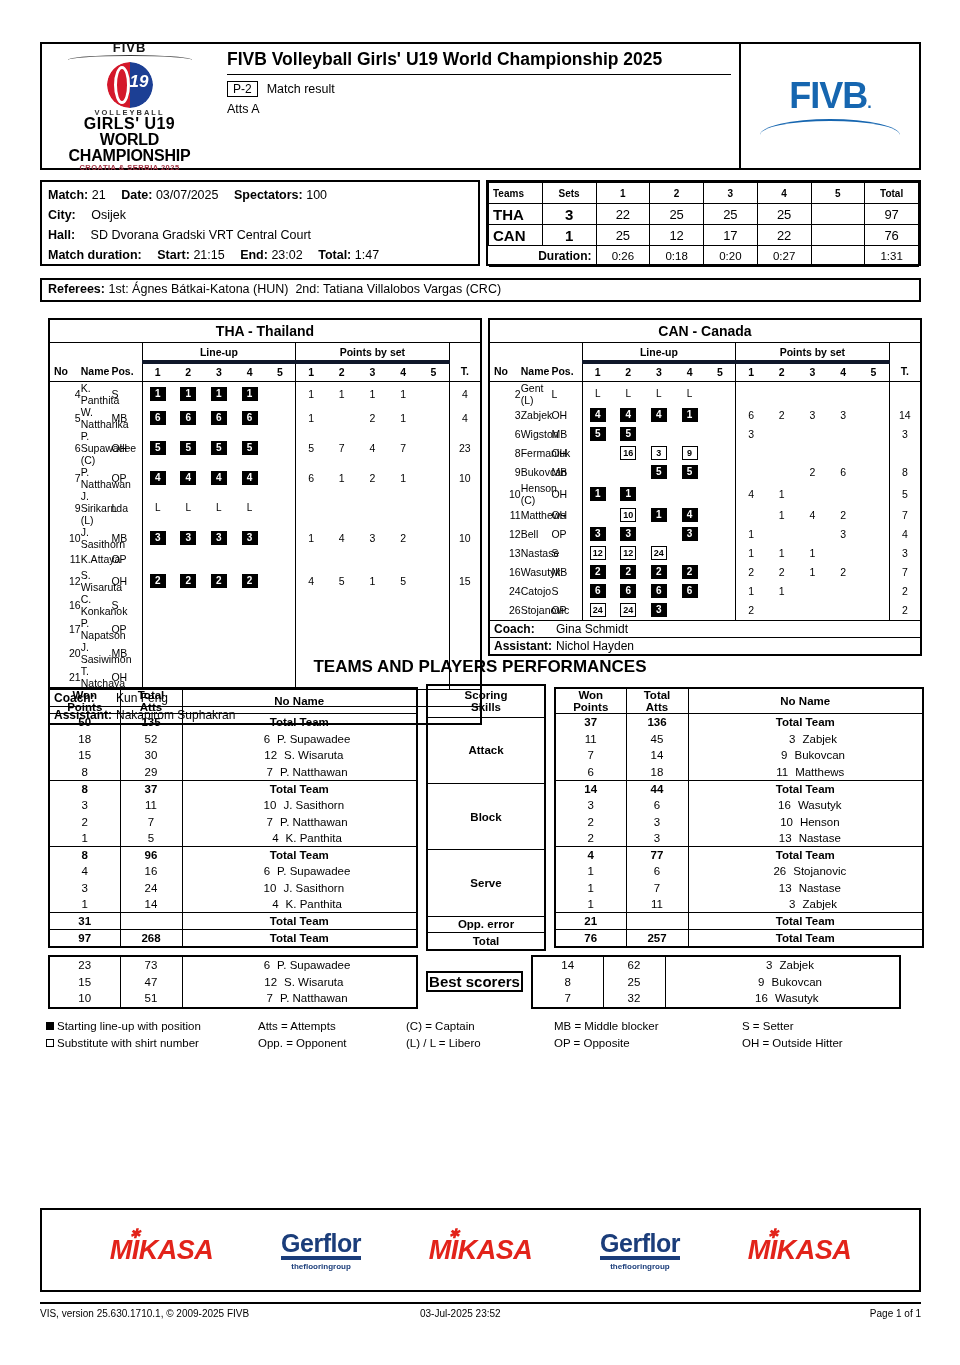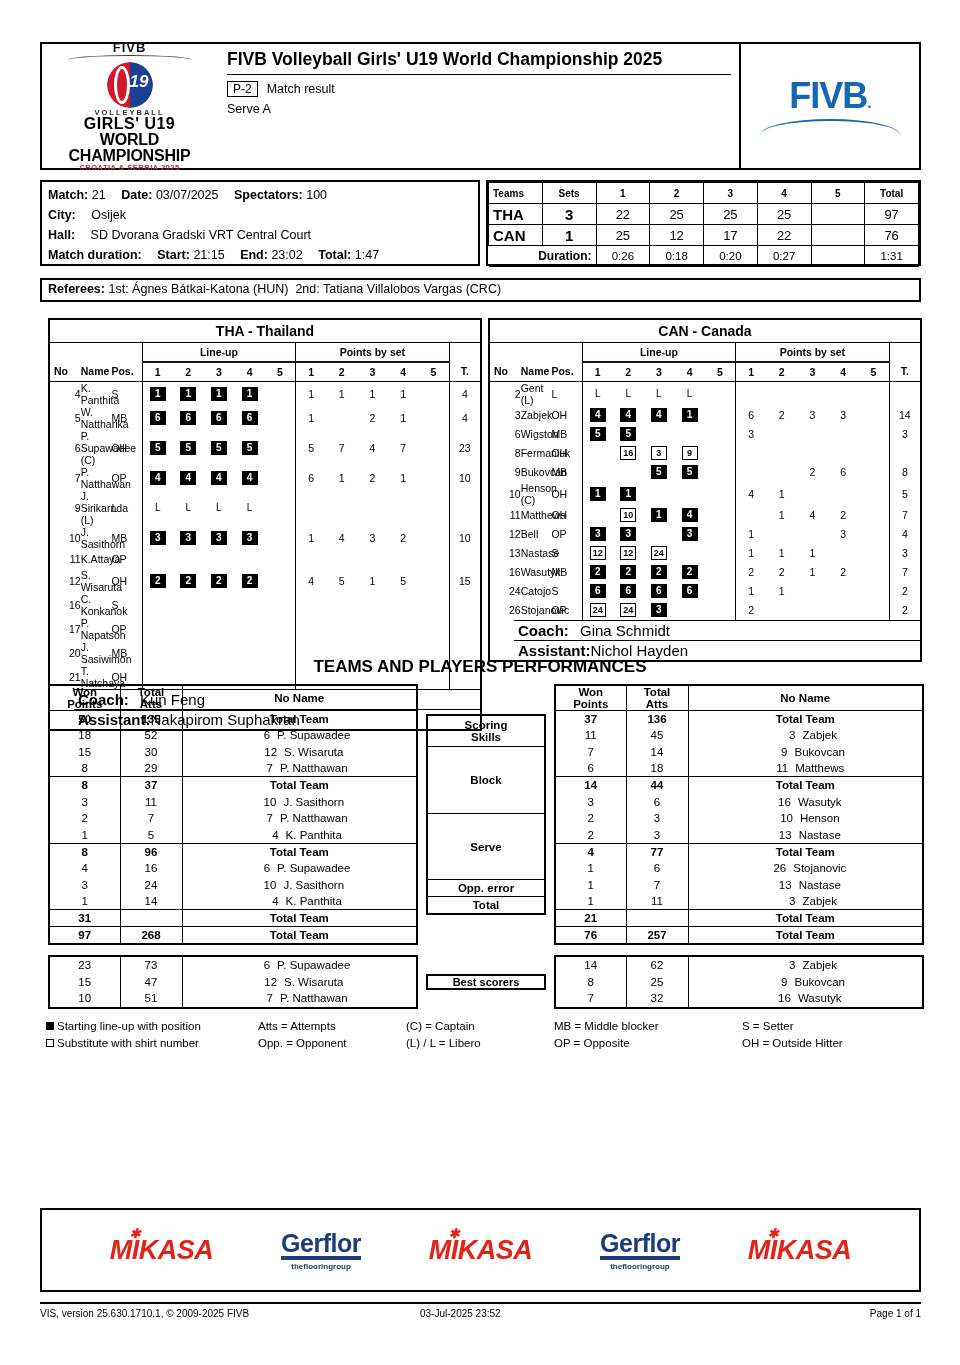--- a/index.html
+++ b/index.html
@@ -67,41 +67,41 @@
   .referees { position:absolute; left:40px; top:278px; width:881px; height:24px; border:2px solid #000; padding: 2px 6px; font-size: 12.5px; }
   .referees b { font-weight:bold; }
 
   
   .teambox { position:absolute; top:318px; width:434px; border:2px solid #000; }
   .teambox.left { left:48px; }
   .teambox.right { left:488px; }
   .tb-title { text-align:center; font-weight:bold; font-size:14px; padding:3px 0 3px 0; border-bottom:1px solid #000; }
   table.roster { width:100%; border-collapse:collapse; table-layout:fixed; }
   table.roster td, table.roster th { font-size: 10.5px; padding:0; height:19px; vertical-align:middle; }
-  .rh-grp { text-align:center; font-weight:bold; font-size:10.5px; height:15px; border-bottom:2px solid #0f172a; }
+  .rh-grp { text-align:center; font-weight:bold; font-size:10.5px; height:15px; border-bottom:4px solid #0f172a; }
   .rh-sub { text-align:center; font-weight:bold; font-size:10px; height:16px; }
   .col-no { width:26px; text-align:right; padding-right:3px; }
   .col-name { text-align:left; padding-left:4px; }
   .col-pos { width:30px; text-align:left; }
   .cell-set { width:21px; text-align:center; }
   .cell-pt { width:19px; text-align:center; }
   .cell-tot { width:28px; text-align:center; }
   .bd-l { border-left:1.5px solid #000; }
   .bd-b { border-bottom:1px solid #000; }
   .hdr-names { font-weight:bold; font-size:10.5px; }
   .startbox {
     display:inline-block; width:16px; height:14px; line-height:14px;
     background:#000; color:#fff; font-weight:bold; font-size:10px; text-align:center;
   }
   .subbox {
     display:inline-block; width:16px; height:14px; line-height:12px;
     background:#fff; color:#000; border:1.5px solid #000; font-weight:bold; font-size:9px; text-align:center;
   }
   .libbox { display:inline-block; width:16px; height:14px; line-height:14px; font-size:10px; text-align:center; }
-  .coachrow { border-top:1.5px solid #000; font-size:15px; padding:1px 0 1px 4px;margin-left:24px; }
+  .coachrow { border-top:1.5px solid #000; font-size:12px; padding:1px 0 1px 4px; }
   .coachrow b { font-weight:bold; display:inline-block; min-width:62px; }
 
   
   .perf-title { position:absolute; left:0; top:657px; width:960px; text-align:center; font-size:17px; font-weight:bold; }
 
   .perf-wrap { position:absolute; left:48px; top:684px; width:876px; }
   .perf-row { display:flex; align-items:center; }
   .perf-side { width:370px; border:2px solid #000; }
   .perf-mid { width:120px; margin:0 8px; border:2px solid #000; }
   table.perf { width:100%; border-collapse:collapse; table-layout:fixed; }
@@ -112,21 +112,21 @@
   .p-hdr td { font-weight:bold; font-size:11.5px; height:15px; }
   .p-hdr-b { border-bottom:1.5px solid #000; }
   .bold { font-weight:bold; }
   .grp-b td { border-bottom:1.5px solid #000; }
   table.skills { width:100%; border-collapse:collapse; }
   table.skills td { border-bottom:1.5px solid #000; text-align:center; font-weight:bold; font-size:11.5px; }
   table.skills td.last { border-bottom:none; }
 
   .best-wrap { position:absolute; left:48px; top:955px; width:876px; }
   .best-side { width:370px; border:2px solid #000; }
-  .best-mid { width:120px; margin:0 8px; border:2px solid #000; display:flex; align-items:center; justify-content:center; font-weight:bold; font-size:11px; }
+  .best-mid { width:97px; margin:0 8px; border:2px solid #000; display:flex; align-items:center; justify-content:center; font-weight:bold; font-size:15px; }
 
   
   .legend { position:absolute; left:46px; top:1018px; width:880px; font-size:11.5px; line-height:17px; }
   .lg-row { display:flex; }
   .lg-c1 { width:212px; } .lg-c2 { width:148px; } .lg-c3 { width:148px; } .lg-c4 { width:188px; } .lg-c5 { width:180px; }
   .sq-filled { display:inline-block; width:8px; height:8px; background:#000; margin-right:3px; }
   .sq-open { display:inline-block; width:8px; height:8px; border:1px solid #000; background:#fff; margin-right:3px; }
 
   
   .sponsors { position:absolute; left:40px; top:1208px; width:881px; height:84px; border:2px solid #000; display:flex; align-items:center; justify-content:space-evenly; }
@@ -164,21 +164,21 @@
         <div class="l3">CROATIA &amp; SERBIA 2025</div>
       </div>
     </div>
     <div class="head-mid">
       <div class="head-title">FIVB Volleyball Girls' U19 World Championship 2025</div>
       <div class="head-rule"></div>
       <div class="head-row">
         <span class="pbox">P-2</span>
         <span class="head-sub">Match result</span>
       </div>
-      <div class="head-pool">Serve A</div>
+      <div class="head-pool">Atts A</div>
     </div>
     <div class="head-right">
       <div class="fivb-big"><span>FIVB</span><span class="dot">.</span></div>
       <div class="fivb-arc"></div>
     </div>
   </div>
 
   <div class="matchinfo">
     <div class="mi-line">
       <span class="mi-k">Match:</span>
@@ -794,20 +794,23 @@
             </tbody>
           </table>
       </div>
       <div class="perf-mid">
         <table class="skills">
             <tbody id="skills-col">
               <tr>
                 <td style="height:31px">Scoring<br>Skills</td>
               </tr>
               <tr>
+                <td style="height:66.4px">Attack</td>
+              </tr>
+              <tr>
                 <td style="height:66.4px">Block</td>
               </tr>
               <tr>
                 <td style="height:66.4px">Serve</td>
               </tr>
               <tr>
                 <td style="height:16.6px">Opp. error</td>
               </tr>
               <tr>
                 <td class="last" style="height:16.6px">Total</td>

